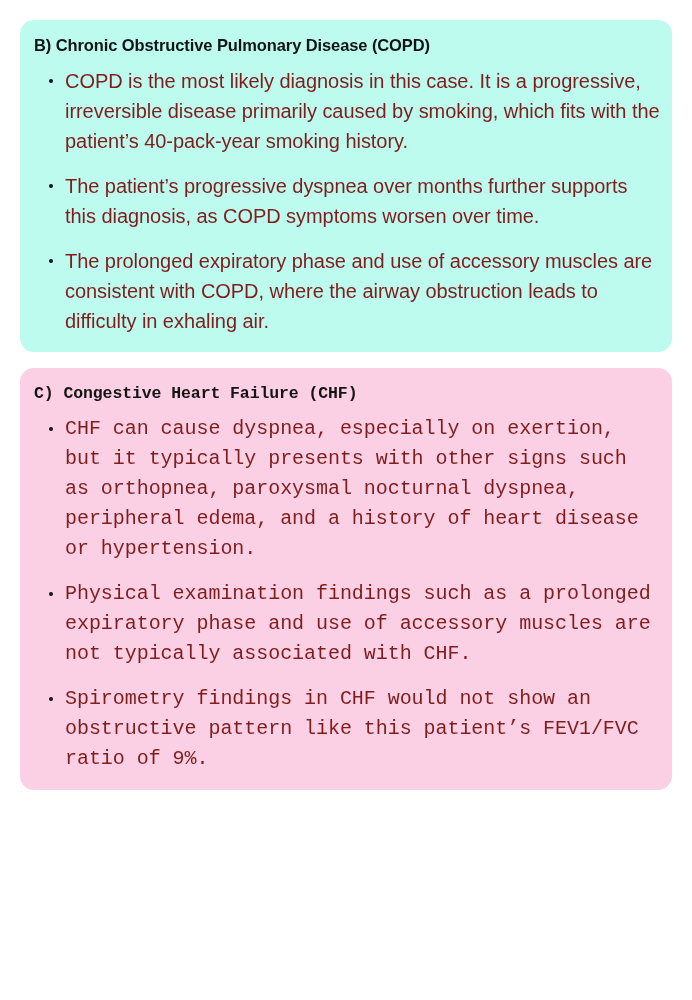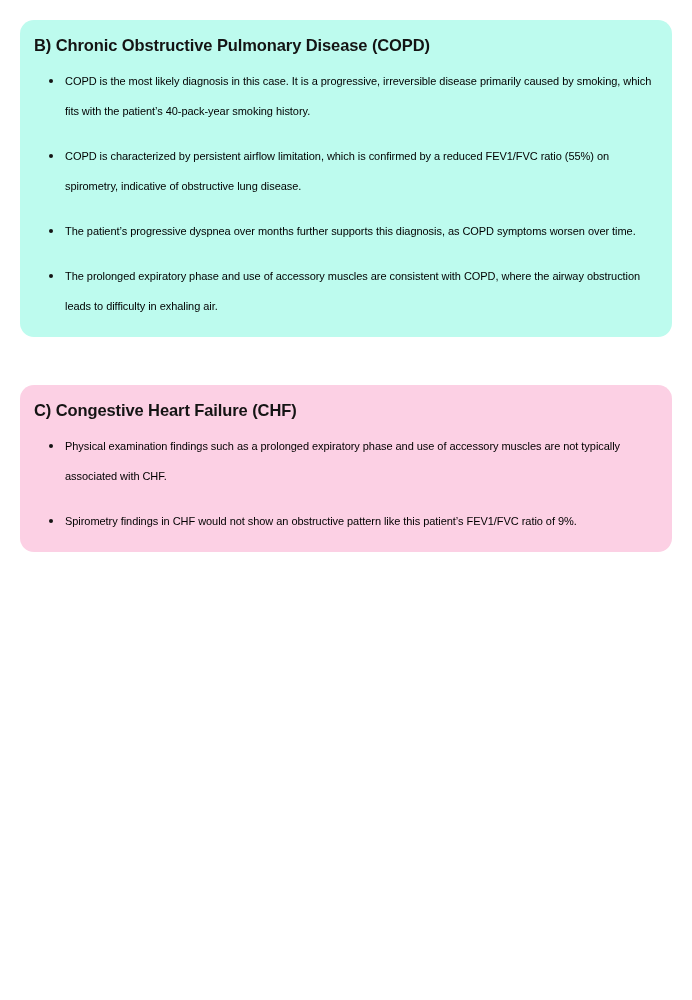--- a/index.html
+++ b/index.html
@@ -24,44 +24,44 @@
   }
 
   .card {
     box-sizing: border-box;
     width: 652px;
     border-radius: 14px;
     padding: 14px 12px 16px 14px;
   }
 
   .card--teal { background: #bdfbee; }
-  .card--pink { background: #fcd0e4; margin-top: 48px; }
+  .card--pink { background: #fcd0e4; margin-top: 16px; font-family: Liberation Mono, monospace; }
 
   .card-heading {
     margin: 0 0 8px 0;
     font-size: 16.5px;
     font-weight: bold;
     line-height: 1.45;
     color: #141414;
     letter-spacing: -0.1px;
   }
 
   .bullet-list {
     list-style: none;
     margin: 0;
     padding: 0;
   }
 
   .bullet-item {
     position: relative;
     padding-left: 31px;
     margin: 0 0 15px 0;
-    font-size: 11px;
+    font-size: 20px;
     line-height: 30px;
-    color: #000000;
+    color: #7f1d1d;
     letter-spacing: -0.05px;
   }
   .bullet-item:last-child { margin-bottom: 0; }
 
   .bullet-dot {
     position: absolute;
     left: 15px;
     top: 13px;
     width: 4px;
     height: 4px;
@@ -76,38 +76,38 @@
 
   <section class="card card--teal" style="background: rgb(189, 251, 238);">
     <h2 class="card-heading">B) Chronic Obstructive Pulmonary Disease (COPD)</h2>
     <ul class="bullet-list">
       <li class="bullet-item">
         <span class="bullet-dot"></span>
         <span>COPD is the most likely diagnosis in this case. It is a progressive, irreversible disease primarily caused by smoking, which fits with the patient’s 40-pack-year smoking history.</span>
       </li>
       <li class="bullet-item">
         <span class="bullet-dot"></span>
-        <span>COPD is characterized by persistent airflow limitation, which is confirmed by a reduced FEV1/FVC ratio (55%) on spirometry, indicative of obstructive lung disease.</span>
-      </li>
-      <li class="bullet-item">
-        <span class="bullet-dot"></span>
         <span>The patient’s progressive dyspnea over months further supports this diagnosis, as COPD symptoms worsen over time.</span>
       </li>
       <li class="bullet-item">
         <span class="bullet-dot"></span>
         <span>The prolonged expiratory phase and use of accessory muscles are consistent with COPD, where the airway obstruction leads to difficulty in exhaling air.</span>
       </li>
     </ul>
   </section>
 
   <section class="card card--pink" style="background: rgb(252, 208, 228);">
     <h2 class="card-heading">C) Congestive Heart Failure (CHF)</h2>
     <ul class="bullet-list">
       <li class="bullet-item">
         <span class="bullet-dot"></span>
+        <span>CHF can cause dyspnea, especially on exertion, but it typically presents with other signs such as orthopnea, paroxysmal nocturnal dyspnea, peripheral edema, and a history of heart disease or hypertension.</span>
+      </li>
+      <li class="bullet-item">
+        <span class="bullet-dot"></span>
         <span>Physical examination findings such as a prolonged expiratory phase and use of accessory muscles are not typically associated with CHF.</span>
       </li>
       <li class="bullet-item">
         <span class="bullet-dot"></span>
         <span>Spirometry findings in CHF would not show an obstructive pattern like this patient’s FEV1/FVC ratio of 9%.</span>
       </li>
     </ul>
   </section>
 
 </div>

